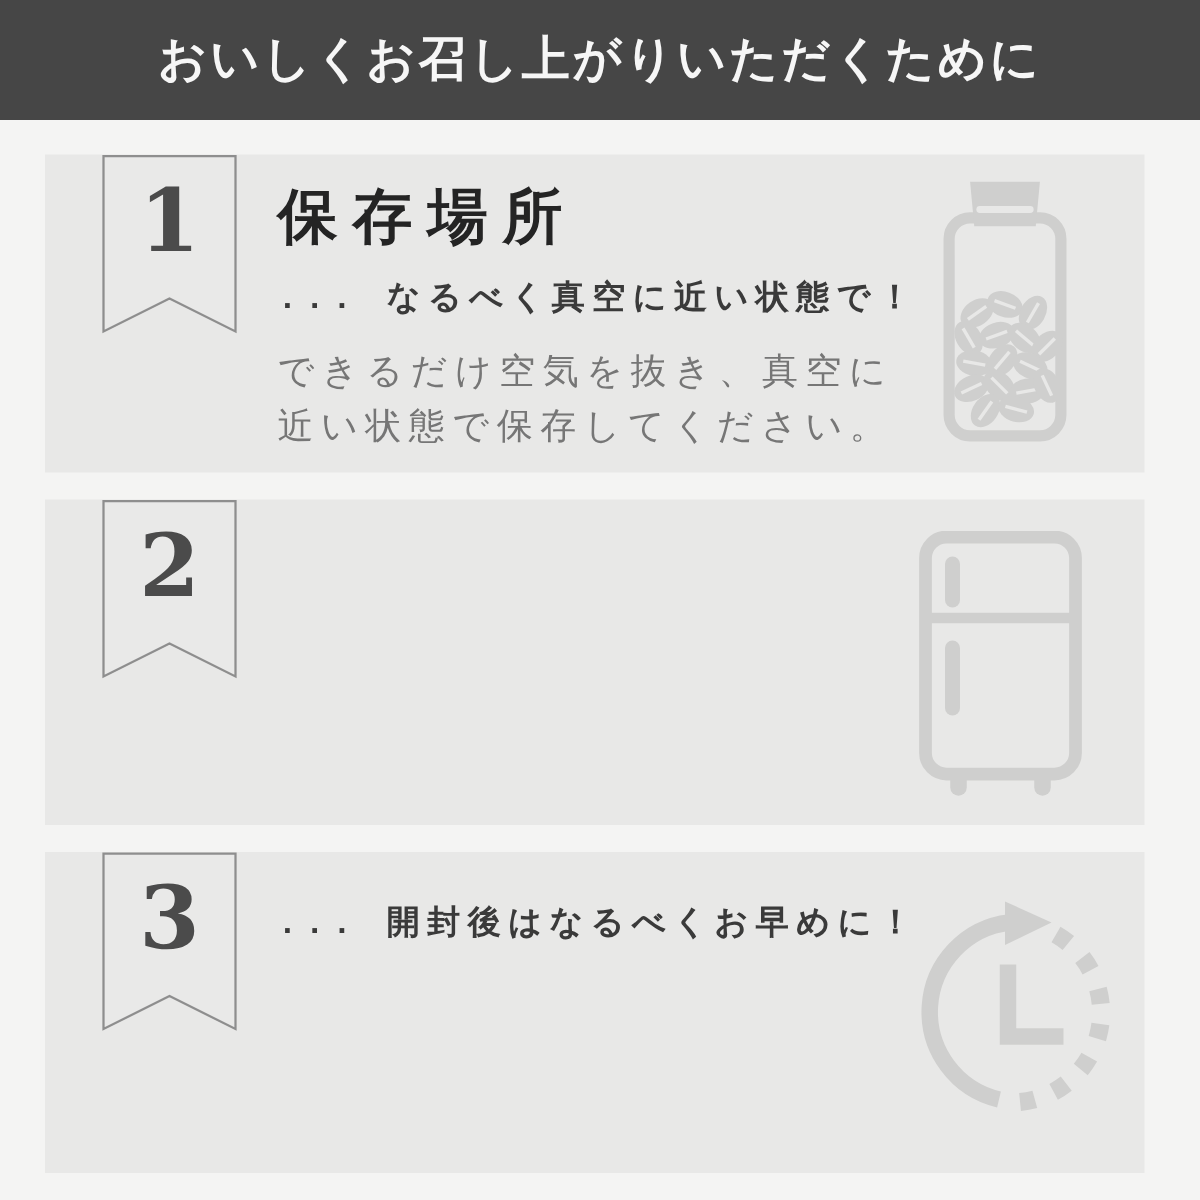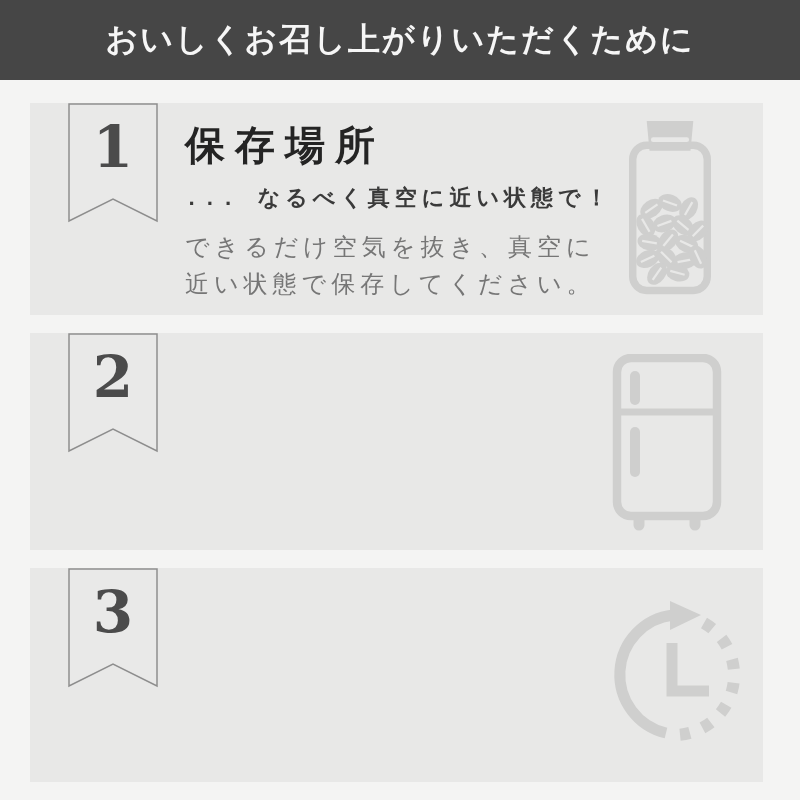--- a/index.html
+++ b/index.html
@@ -194,20 +194,21 @@
     </section>
 
     <section class="card c3">
       <div class="badge">
         <svg width="90" height="120" viewBox="0 0 90 120">
           <polygon points="1,1 89,1 89,118 45,96 1,118" fill="#e9e9e8" stroke="#8e8e8e" stroke-width="1.5"></polygon>
         </svg>
         <span class="badge-num">3</span>
       </div>
       <div class="text">
+        <p class="subtitle">... 開封後はなるべくお早めに！</p>
       </div>
       <div class="icon icon-clock">
         <svg viewBox="0 0 150 150" fill="none">
 
           <path d="M 66 134 A 60 60 0 0 1 73 16" stroke="#cfcfce" stroke-width="11"></path>
           <polygon points="70,2 70,31 101,16" fill="#cfcfce"></polygon>
 
           <path d="M 104 24 A 60 60 0 0 1 73 136" stroke="#cfcfce" stroke-width="12" stroke-dasharray="10 13.5"></path>
 
           <path d="M 72 44 L 72 92 L 109 92" stroke="#cfcfce" stroke-width="11"></path>

